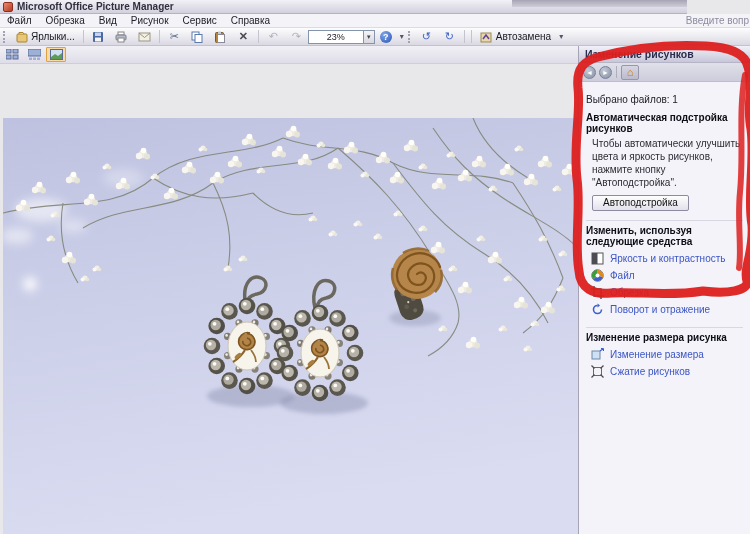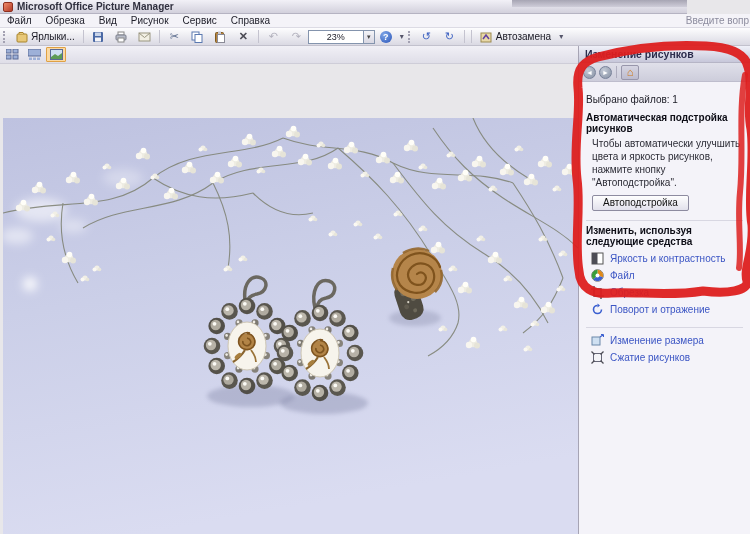--- a/index.html
+++ b/index.html
@@ -557,20 +557,21 @@
     </div>
     <div class="tool-item">
       <svg width="13" height="13">
           <path d="M 10.5,6.5 A 4 4 0 1 1 6.5,2.5" stroke="#3a5fd0" stroke-width="1.6" fill="none"></path>
           <path d="M 6.5,0.5 L 9,2.5 L 6.5,4.5 Z" fill="#3a5fd0"></path>
         </svg>
       <span>Поворот и отражение</span>
     </div>
 
     <div class="divider"></div>
+    <div class="pane-heading">Изменение размера рисунка</div>
 
     <div class="tool-item">
       <svg width="13" height="13">
           <rect x="1" y="3" width="8" height="8" fill="#cfe0f2" stroke="#6b88aa"></rect>
           <path d="M9 3 L12.5 0.5 M12.5 0.5 L10 0.5 M12.5 0.5 L12.5 3" stroke="#3a5fd0" stroke-width="1.2" fill="none"></path>
         </svg>
       <span>Изменение размера</span>
     </div>
     <div class="tool-item">
       <svg width="13" height="13">

